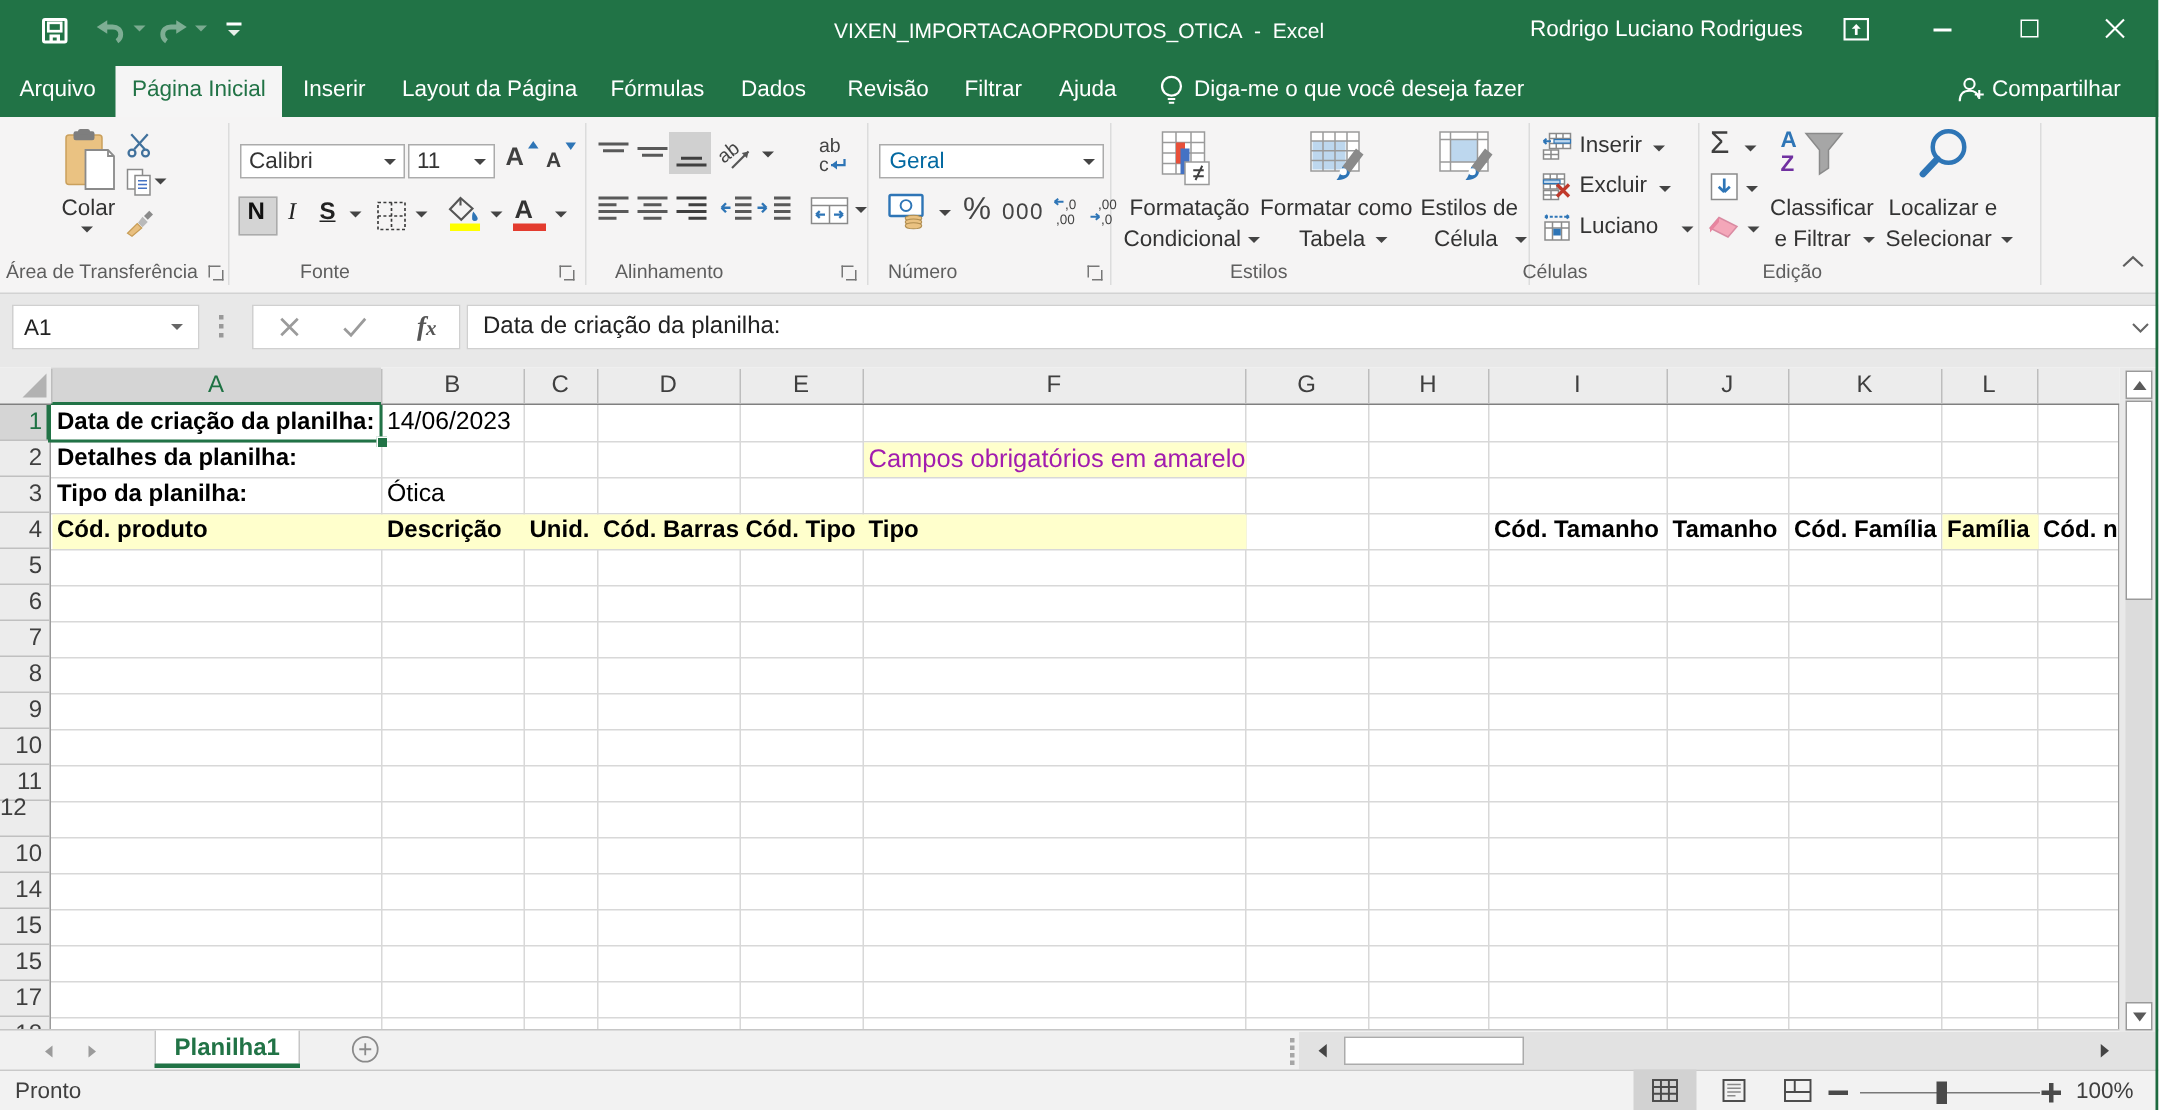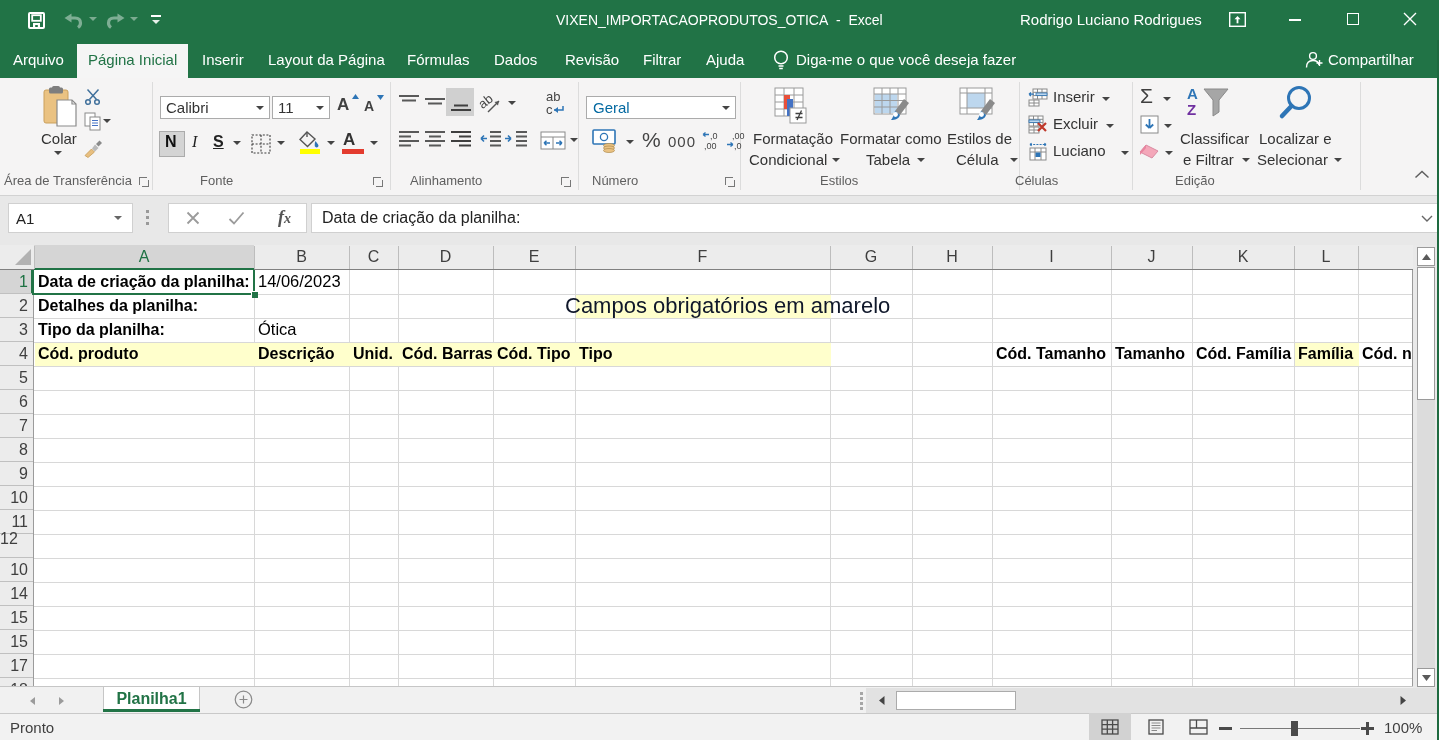--- a/index.html
+++ b/index.html
@@ -458,21 +458,21 @@
 <div class="ab" style="left:34px;top:336px;width:1379px;height:1px;background:#d8d8d8"></div>
 <div class="ab" style="left:34px;top:360px;width:1379px;height:1px;background:#d8d8d8"></div>
 <div class="ab" style="left:34px;top:384px;width:1379px;height:1px;background:#d8d8d8"></div>
 <div class="ab" style="left:34px;top:408px;width:1379px;height:1px;background:#d8d8d8"></div>
 <div class="ab" style="left:576px;top:25px;width:255px;height:23px;background:#ffffcc"></div>
 <div class="ab" style="left:35px;top:73px;width:796px;height:23px;background:#ffffcc"></div>
 <div class="ab" style="left:1295px;top:73px;width:64px;height:23px;background:#ffffcc"></div>
 <div class="tx" style="left:38px;top:0px;height:24px;font-size:16px;font-weight:bold;color:#000;line-height:23px">Data de criação da planilha:</div>
 <div class="tx" style="left:258px;top:0px;height:24px;font-size:16.5px;font-weight:normal;color:#000;line-height:23px">14/06/2023</div>
 <div class="tx" style="left:38px;top:24px;height:24px;font-size:16px;font-weight:bold;color:#000;line-height:23px">Detalhes da planilha:</div>
-<div class="tx" style="left:565px;top:24px;height:24px;font-size:22px;font-weight:normal;color:#0f172a;line-height:23px">Campos obrigatórios em amarelo</div>
+<div class="tx" style="left:579px;top:24px;height:24px;font-size:17px;font-weight:normal;color:#a21caf;line-height:23px">Campos obrigatórios em amarelo</div>
 <div class="tx" style="left:38px;top:48px;height:24px;font-size:16px;font-weight:bold;color:#000;line-height:23px">Tipo da planilha:</div>
 <div class="tx" style="left:258px;top:48px;height:24px;font-size:16.5px;font-weight:normal;color:#000;line-height:23px">Ótica</div>
 <div class="tx" style="left:38px;top:72px;height:24px;font-size:16px;font-weight:bold;color:#000;line-height:23px">Cód. produto</div>
 <div class="tx" style="left:258px;top:72px;height:24px;font-size:16px;font-weight:bold;color:#000;line-height:23px">Descrição</div>
 <div class="ab" style="left:347px;top:72px;width:49px;height:24px;font-size:16px;font-weight:bold;color:#000;text-align:right;line-height:23px;padding-right:3px">Unid.</div>
 <div class="tx" style="left:402px;top:72px;height:24px;font-size:16px;font-weight:bold;color:#000;line-height:23px">Cód. Barras</div>
 <div class="tx" style="left:497px;top:72px;height:24px;font-size:16px;font-weight:bold;color:#000;line-height:23px">Cód. Tipo</div>
 <div class="tx" style="left:579px;top:72px;height:24px;font-size:16px;font-weight:bold;color:#000;line-height:23px">Tipo</div>
 <div class="tx" style="left:996px;top:72px;height:24px;font-size:16px;font-weight:bold;color:#000;line-height:23px">Cód. Tamanho</div>
 <div class="tx" style="left:1115px;top:72px;height:24px;font-size:16px;font-weight:bold;color:#000;line-height:23px">Tamanho</div>

